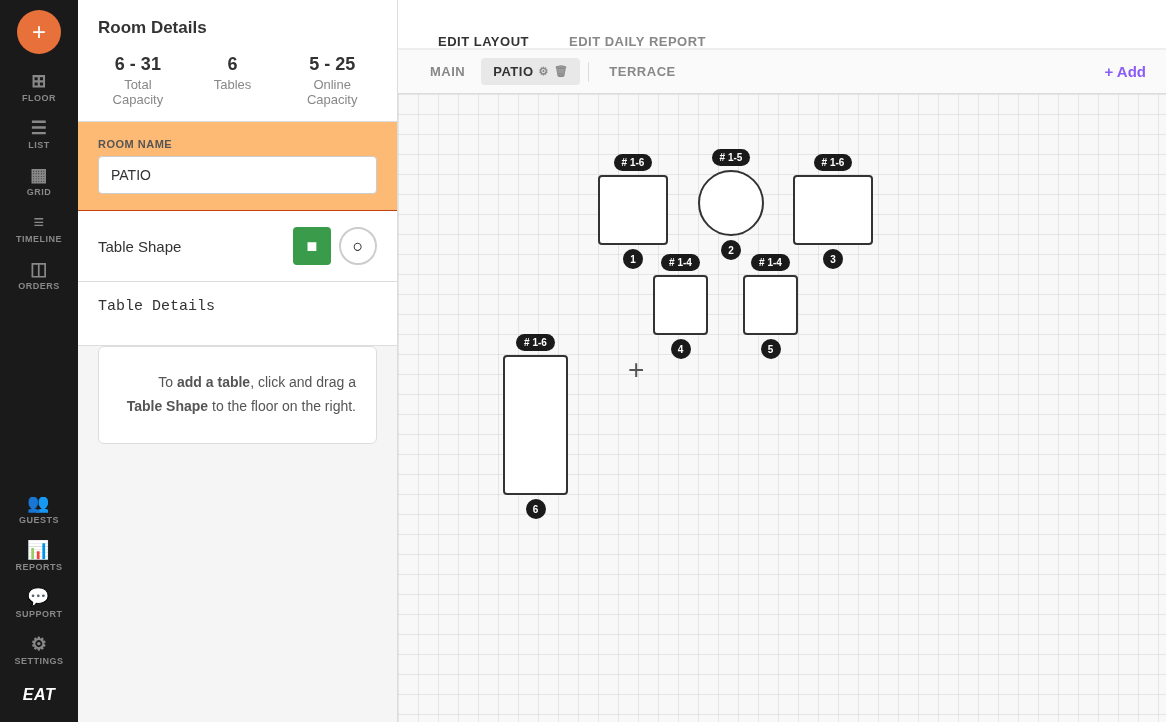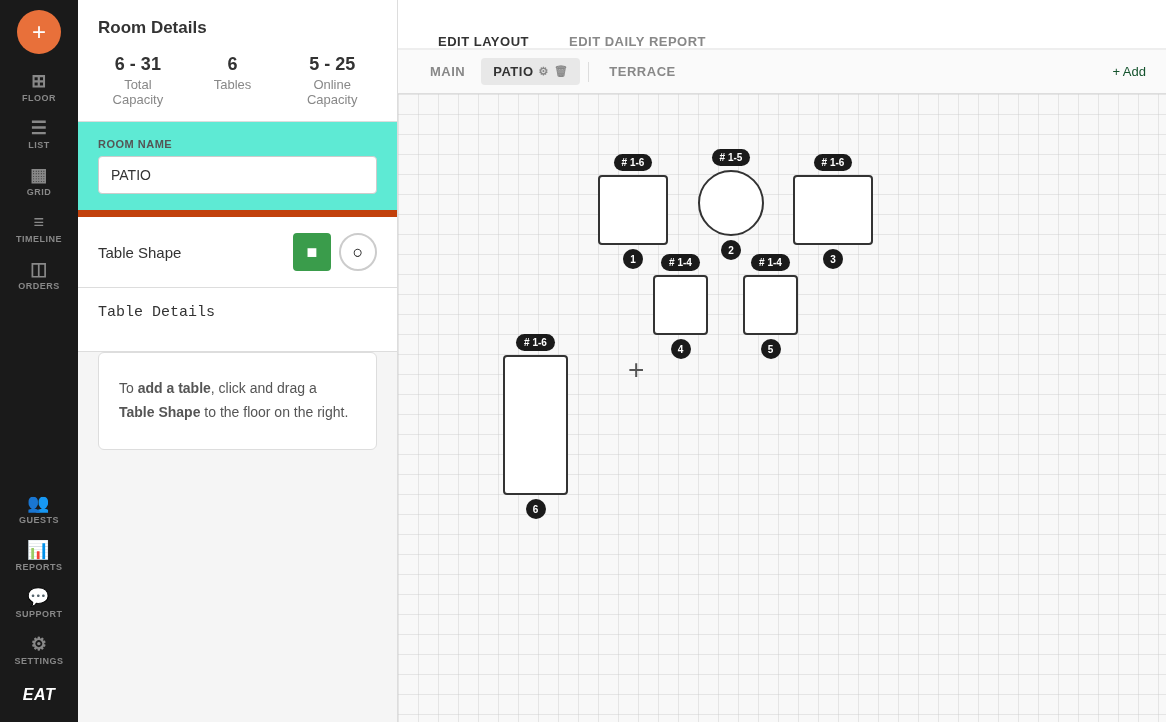--- a/index.html
+++ b/index.html
@@ -56,21 +56,21 @@
       font-size: 17px; font-weight: 600; color: #333;
       margin-bottom: 16px;
     }
     .room-stats {
       display: flex; gap: 36px; align-items: flex-start;
     }
     .stat-item { display: flex; flex-direction: column; align-items: center; }
     .stat-value { font-size: 18px; font-weight: 700; color: #333; }
     .stat-label { font-size: 13px; color: #888; margin-top: 2px; text-align: center; }
 
-    .room-panel-body { padding: 16px 20px; background: #5eead4; border-bottom: 7px solid #c2410c; }
+    .room-panel-body { padding: 16px 20px; background: #fdba74; border-bottom: 1px solid #c2410c; }
     .field-label { font-size: 11px; font-weight: 600; color: #555; text-transform: uppercase; letter-spacing: 0.5px; margin-bottom: 6px; }
     .text-input {
       width: 100%; padding: 10px 12px;
       border: 1px solid #ccc; border-radius: 4px;
       font-size: 14px; color: #333; background: white;
       outline: none;
     }
 
     .table-shape-section {
       padding: 16px 20px; background: white; border-bottom: 1px solid #ddd;
@@ -87,21 +87,21 @@
       font-size: 18px;
     }
     .shape-btn.active { background: #3a9c4b; border-color: #3a9c4b; color: white; }
     .shape-btn-circle { border-radius: 50%; }
 
     .table-details-section { padding: 16px 20px; background: white; border-bottom: 1px solid #ddd; }
     .table-details-label { font-size: 15px; color: #333; font-weight: 500; margin-bottom: 14px; font-family: Liberation Mono, monospace; }
 
     .add-table-hint {
       border: 1px solid #ddd; border-radius: 6px;
-      padding: 24px 20px; text-align: left;
+      padding: 24px 20px; text-align: right;
       background: white; color: #555; font-size: 14px; line-height: 1.7;
       margin: 0 20px 20px;
     }
 
     
     .main-content {
       flex: 1; display: flex; flex-direction: column; background: white;
     }
     .top-bar {
       display: flex; align-items: center; justify-content: space-between;
@@ -124,21 +124,21 @@
     .room-tab {
       display: flex; align-items: center; gap: 5px;
       padding: 6px 12px; border-radius: 4px;
       font-size: 13px; font-weight: 600; text-transform: uppercase; letter-spacing: 0.5px;
       cursor: pointer; color: #888;
     }
     .room-tab.active { background: #e8e8e8; color: #333; }
     .room-tab-gear { font-size: 11px; color: #888; }
     .room-tab-delete { font-size: 11px; color: #888; cursor: pointer; }
     .room-tab-divider { width: 1px; height: 20px; background: #ddd; margin: 0 4px; }
-    .add-room-btn { margin-left: auto; color: #14532d; font-weight: 400; font-size: 13px; cursor: pointer; }
+    .add-room-btn { margin-left: auto; color: #8b5cf6; font-weight: 700; font-size: 15px; cursor: pointer; }
 
     
     .floor-canvas {
       flex: 1; position: relative; overflow: hidden;
       background-image: 
         linear-gradient(rgba(200,200,200,0.4) 1px, transparent 1px),
         linear-gradient(90deg, rgba(200,200,200,0.4) 1px, transparent 1px);
       background-size: 20px 20px;
       background-color: #f8f8f8;
     }

